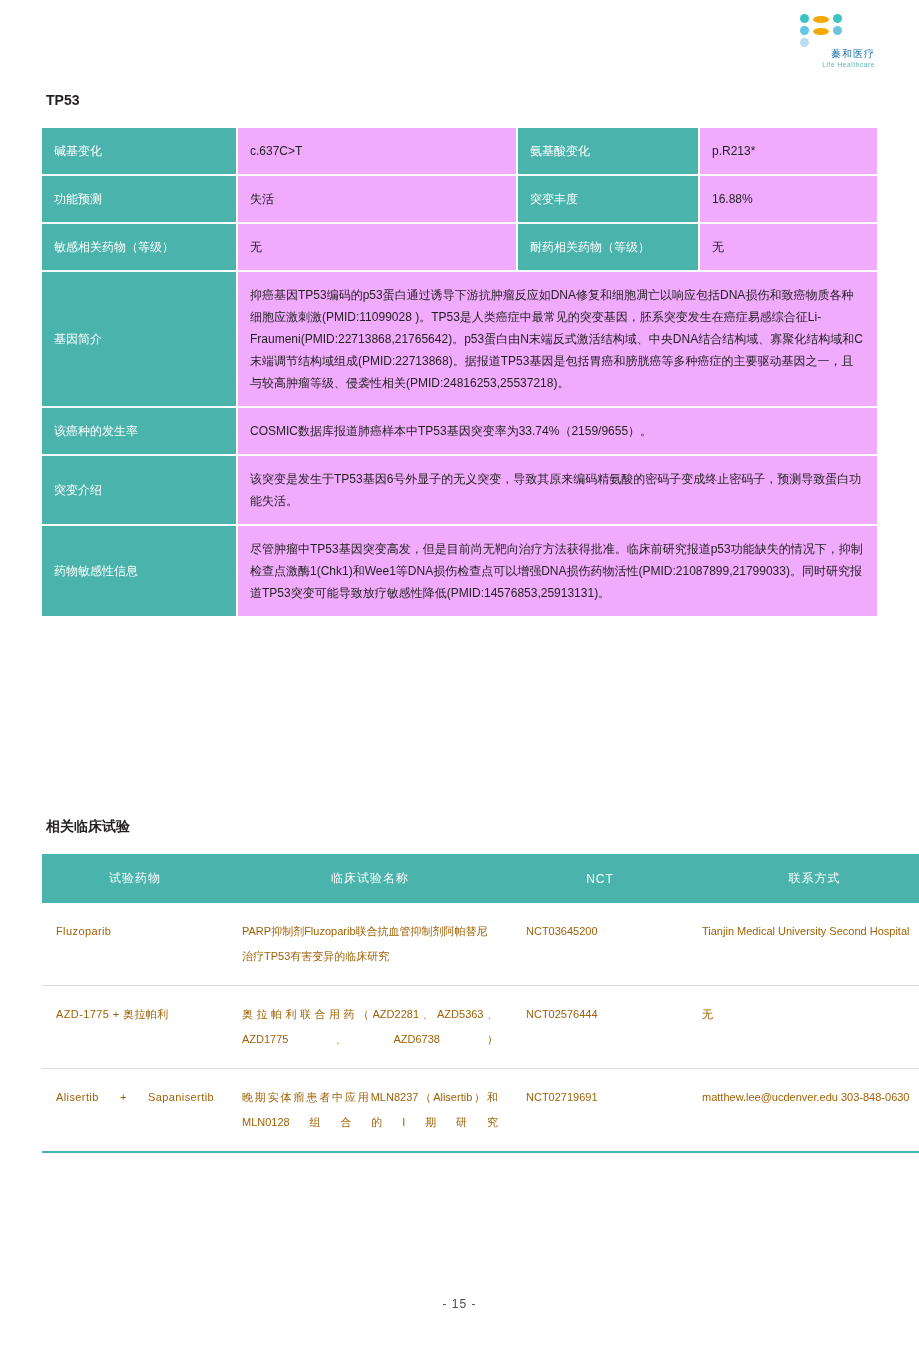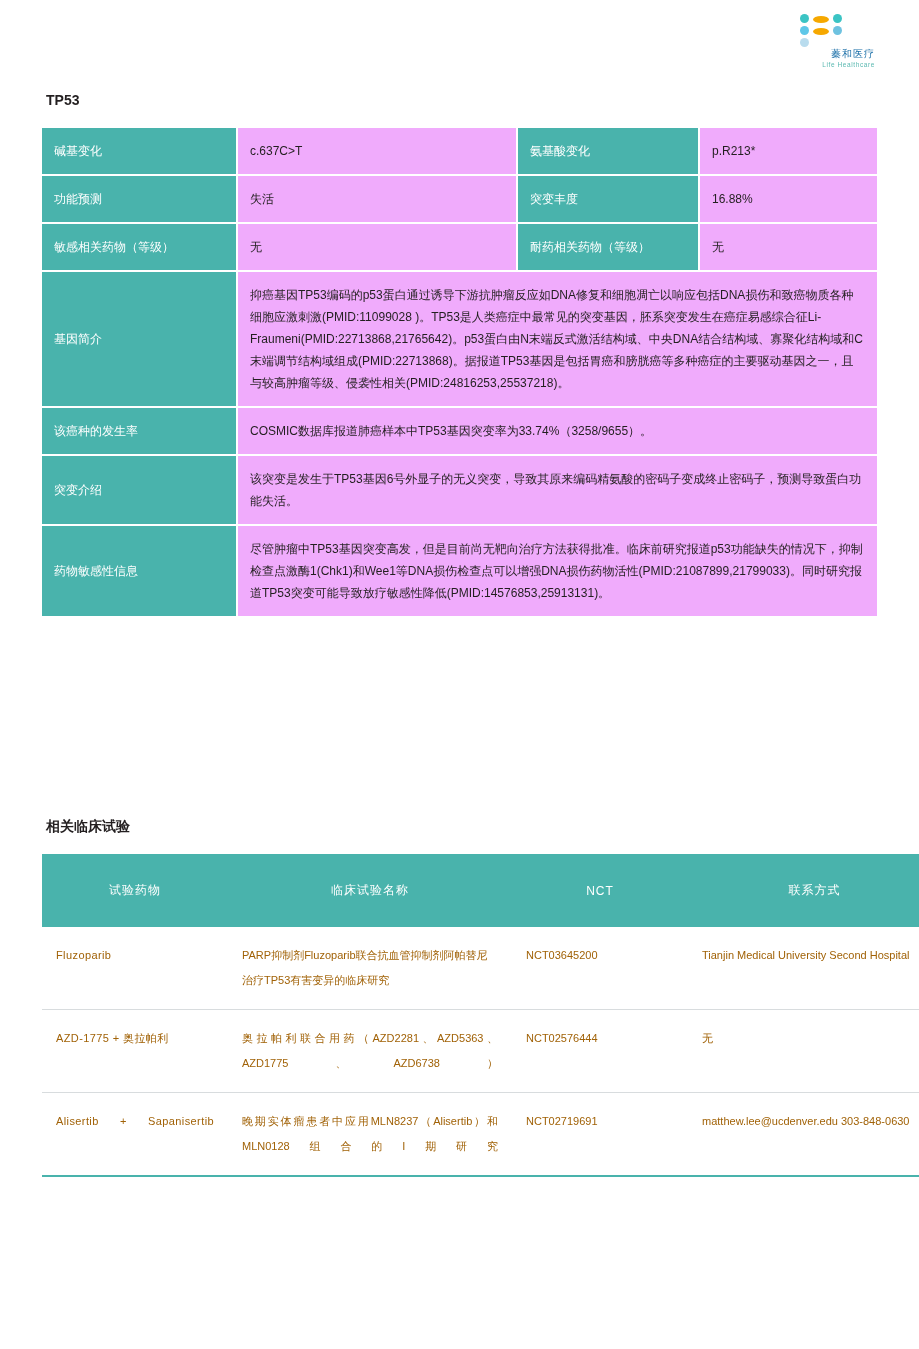--- a/index.html
+++ b/index.html
@@ -114,21 +114,21 @@
     left: 42px;
     width: 835px;
     border-collapse: collapse;
     table-layout: fixed;
   }
   .trials-table th {
     background: #49b3ac;
     color: #ffffff;
     font-size: 12px;
     font-weight: normal;
-    padding: 28px 8px;
+    padding: 16px 8px;
     text-align: center;
     letter-spacing: 1px;
   }
   .trials-table td {
     font-size: 11px;
     color: #a16207;
     padding: 16px 14px;
     vertical-align: top;
     line-height: 25px;
     border-bottom: 1px solid #d8dcde;
@@ -193,21 +193,21 @@
       <td class="val">无</td>
       <td class="lbl">耐药相关药物（等级）</td>
       <td class="val last">无</td>
     </tr>
     <tr>
       <td class="lbl tall">基因简介</td>
       <td class="val last" colspan="3">抑癌基因TP53编码的p53蛋白通过诱导下游抗肿瘤反应如DNA修复和细胞凋亡以响应包括DNA损伤和致癌物质各种细胞应激刺激(PMID:11099028 )。TP53是人类癌症中最常见的突变基因，胚系突变发生在癌症易感综合征Li-Fraumeni(PMID:22713868,21765642)。p53蛋白由N末端反式激活结构域、中央DNA结合结构域、寡聚化结构域和C末端调节结构域组成(PMID:22713868)。据报道TP53基因是包括胃癌和膀胱癌等多种癌症的主要驱动基因之一，且与较高肿瘤等级、侵袭性相关(PMID:24816253,25537218)。</td>
     </tr>
     <tr>
       <td class="lbl tall">该癌种的发生率</td>
-      <td class="val last" colspan="3">COSMIC数据库报道肺癌样本中TP53基因突变率为33.74%（3258/9655）。</td>
+      <td class="val last" colspan="3">COSMIC数据库报道肺癌样本中TP53基因突变率为33.74%（2159/9655）。</td>
     </tr>
     <tr>
       <td class="lbl tall">突变介绍</td>
       <td class="val last" colspan="3">该突变是发生于TP53基因6号外显子的无义突变，导致其原来编码精氨酸的密码子变成终止密码子，预测导致蛋白功能失活。</td>
     </tr>
     <tr>
       <td class="lbl tall">药物敏感性信息</td>
       <td class="val last" colspan="3">尽管肿瘤中TP53基因突变高发，但是目前尚无靶向治疗方法获得批准。临床前研究报道p53功能缺失的情况下，抑制检查点激酶1(Chk1)和Wee1等DNA损伤检查点可以增强DNA损伤药物活性(PMID:21087899,21799033)。同时研究报道TP53突变可能导致放疗敏感性降低(PMID:14576853,25913131)。</td>
     </tr>
   </tbody>
@@ -237,14 +237,15 @@
     </tr>
     <tr class="last">
       <td class="c1 mid just">Alisertib + Sapanisertib</td>
       <td class="c2 just">晚期实体瘤患者中应用MLN8237（Alisertib）和MLN0128组合的I期研究</td>
       <td class="c3 mid">NCT02719691</td>
       <td class="c4 mid">matthew.lee@ucdenver.edu 303-848-0630</td>
     </tr>
   </tbody>
     </table>
 
+  <div class="footer">- 15 -</div>
 
 </div>
 
 </body></html>

